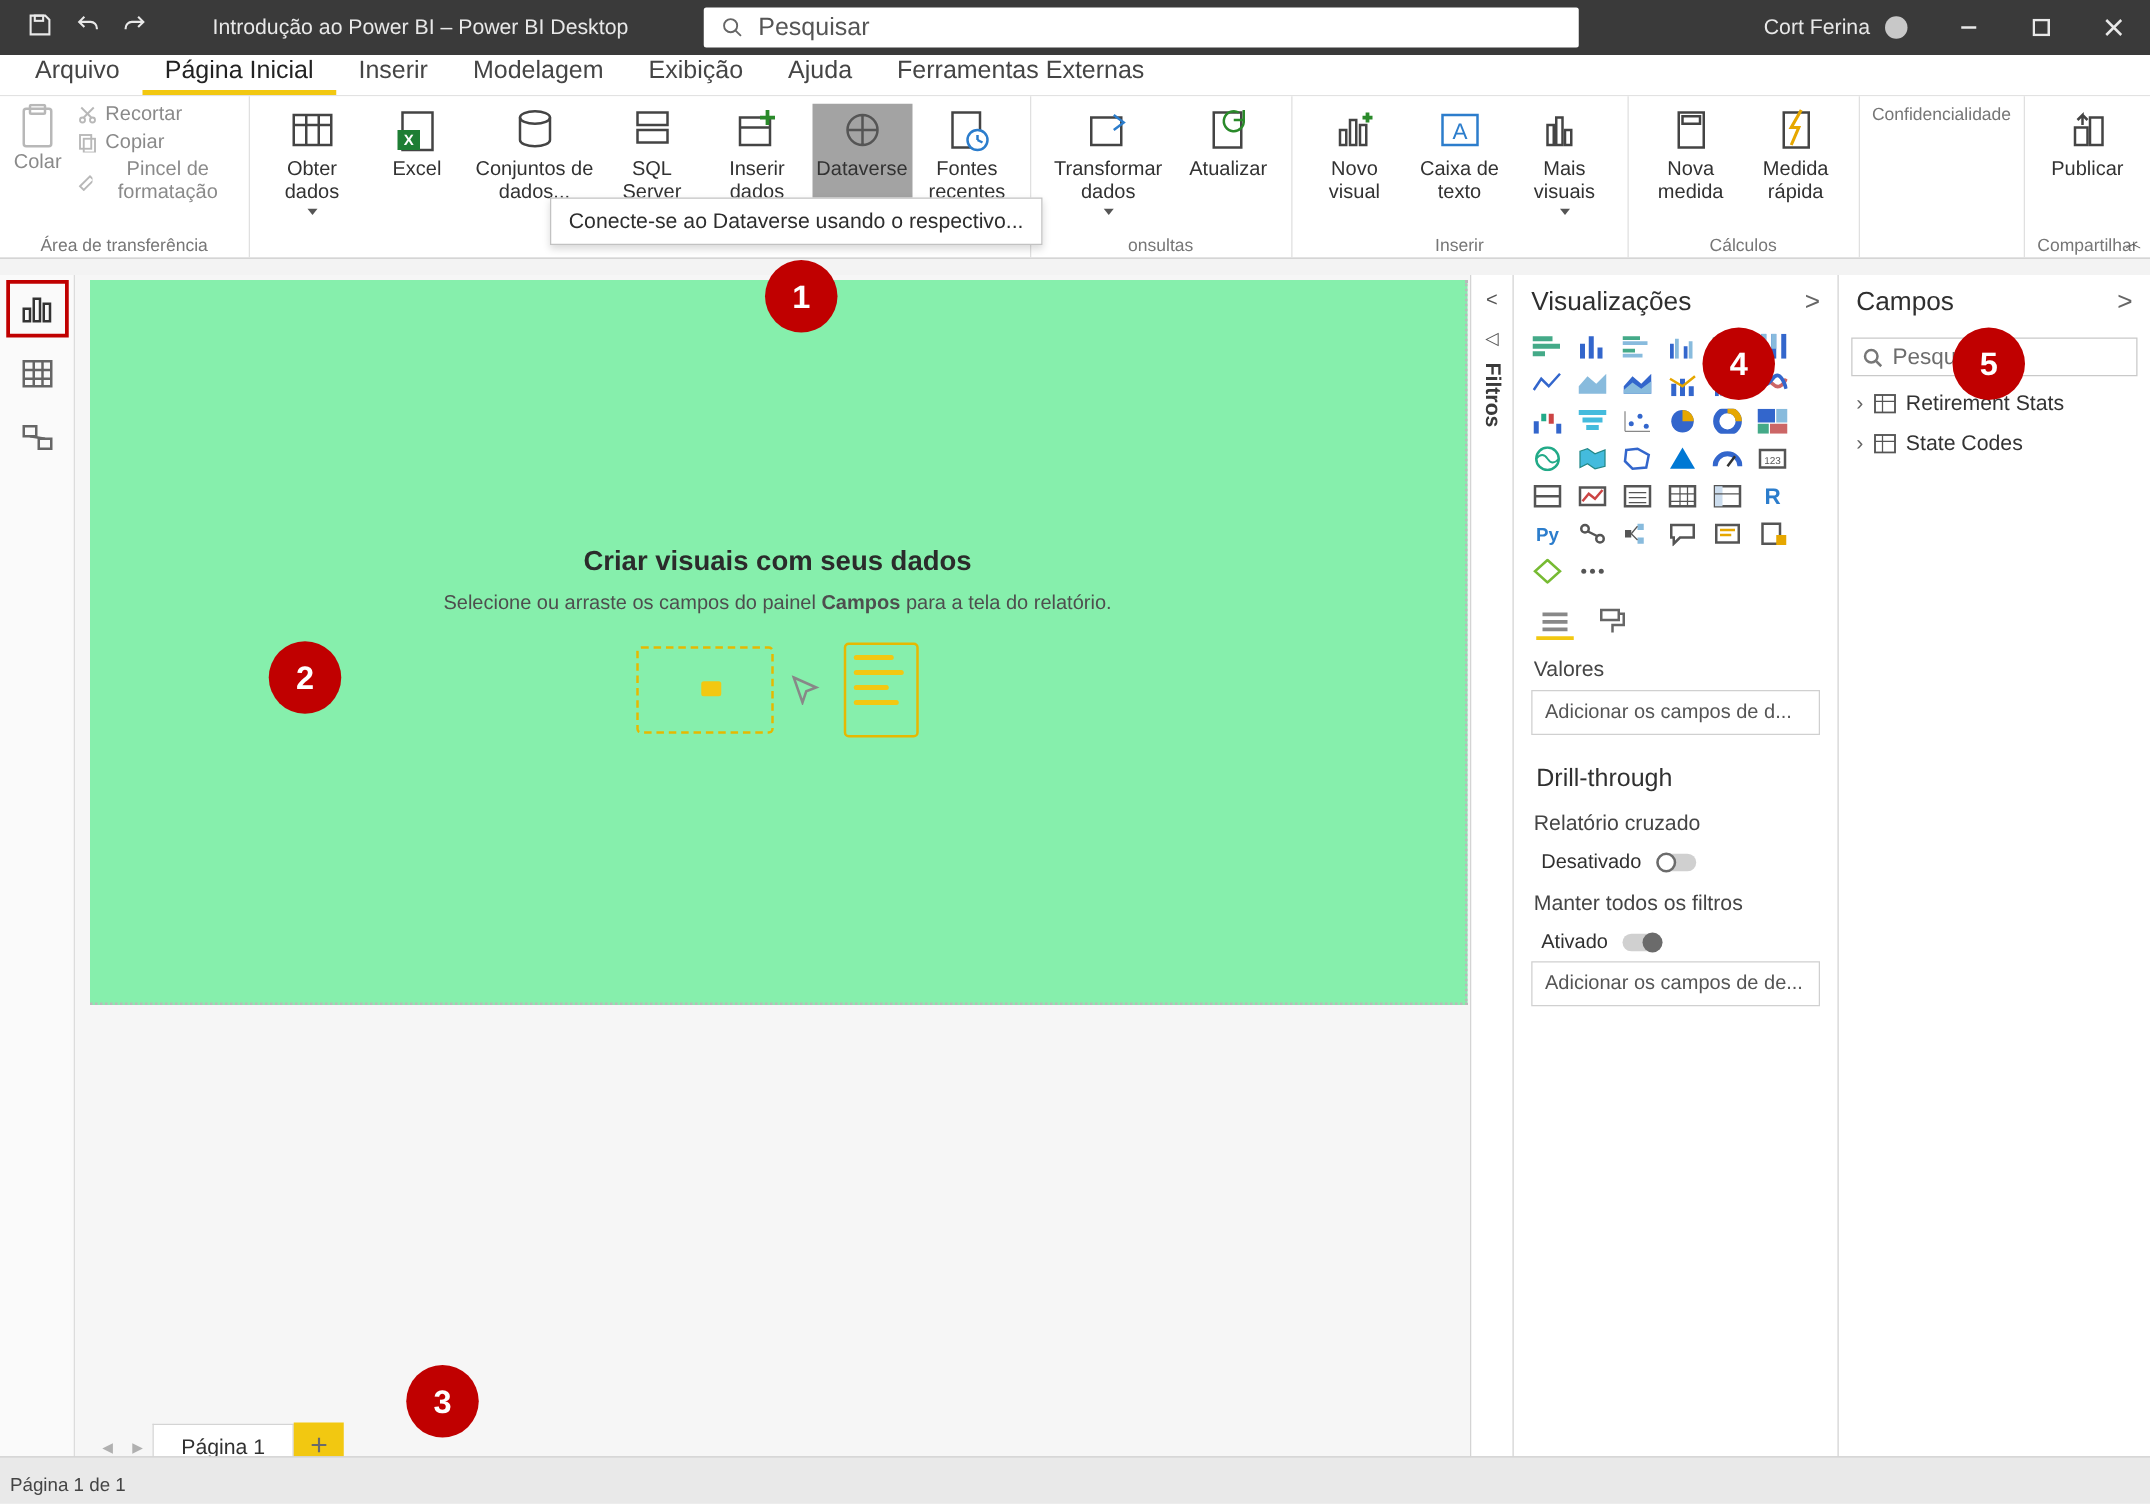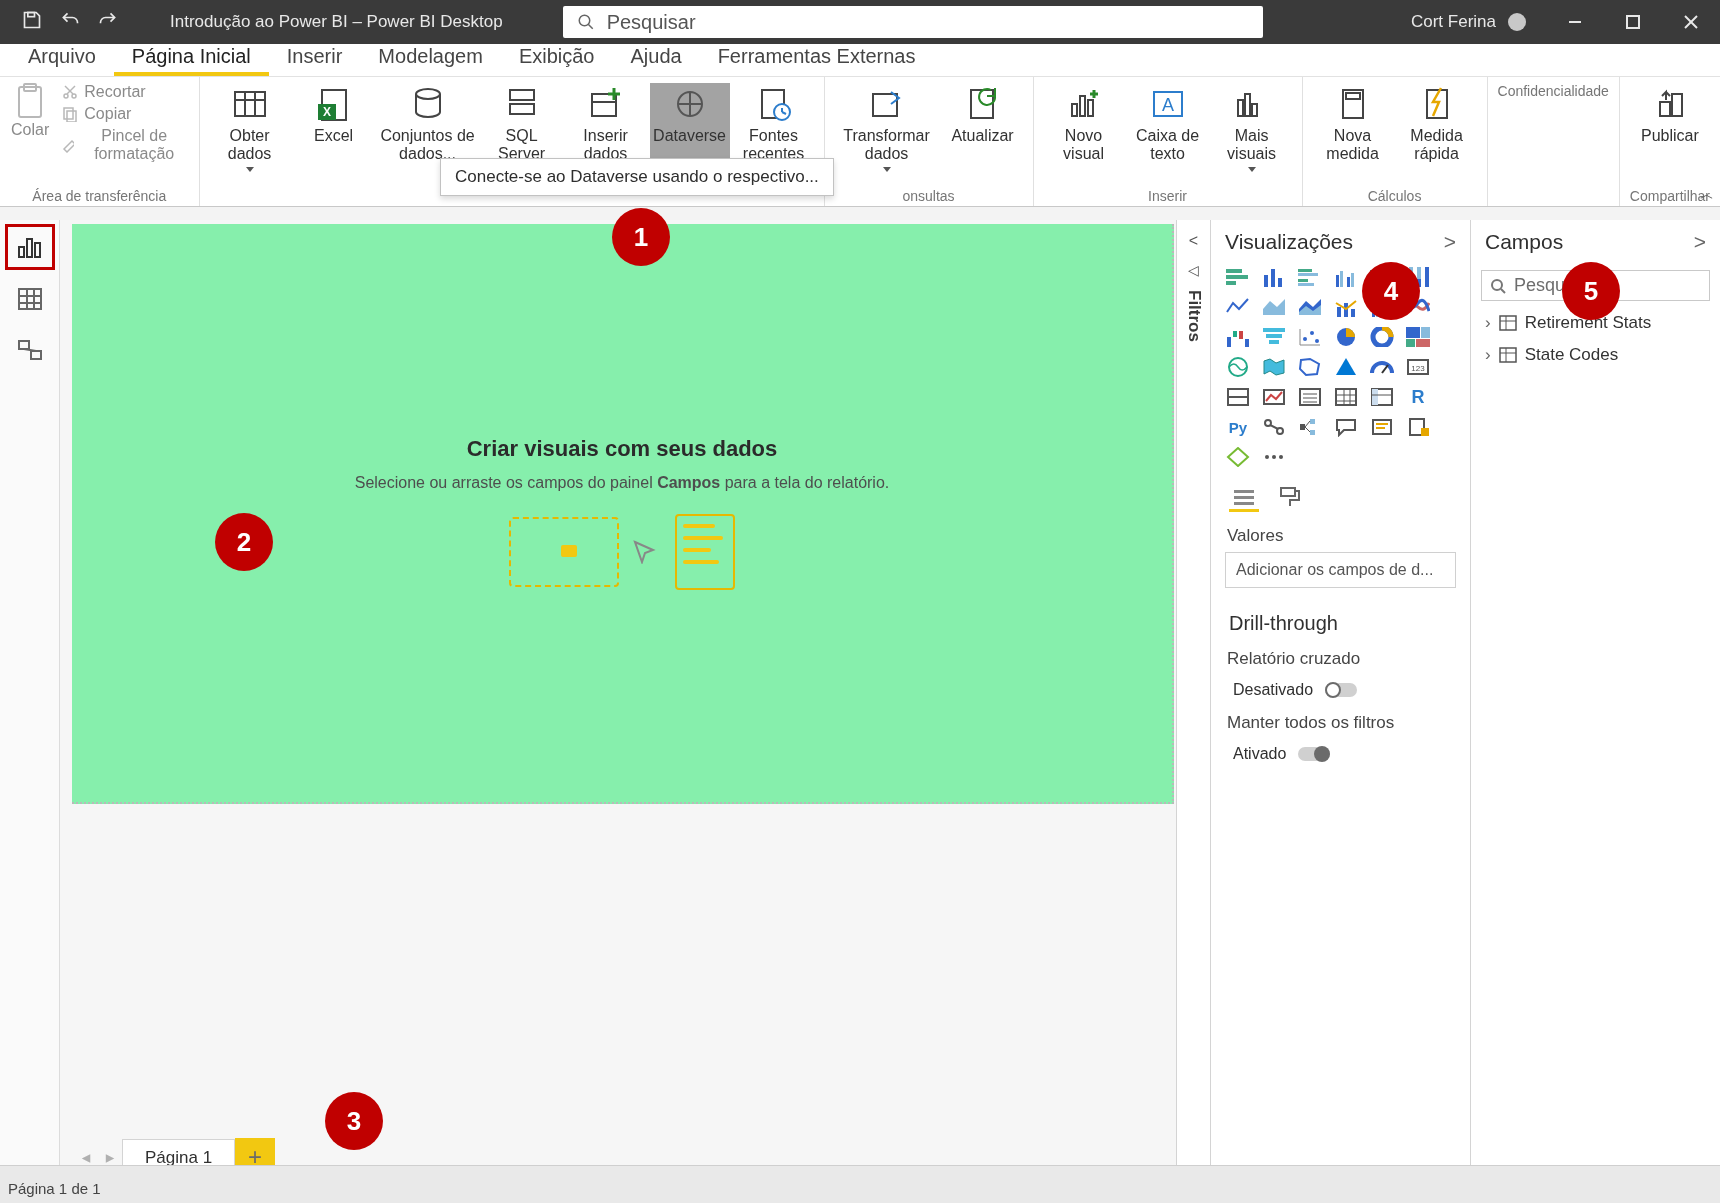--- a/index.html
+++ b/index.html
@@ -747,20 +747,21 @@
     <div class="sect-title">Relatório cruzado</div>
     <div class="toggle-row">
       <span>Desativado</span>
       <div class="toggle off"></div>
     </div>
     <div class="sect-title">Manter todos os filtros</div>
     <div class="toggle-row">
       <span>Ativado</span>
       <div class="toggle on"></div>
     </div>
+    <div class="dropwell">Adicionar os campos de de...</div>
   </div>
 
   <div class="panel fields-panel">
     <div class="panel-hdr">
       <span>Campos</span>
       <span style="color:#666">&gt;</span>
     </div>
     <div class="search-box">
       <svg width="16" height="16">
           <circle cx="7" cy="7" r="5" fill="none" stroke="#777" stroke-width="2"></circle>

